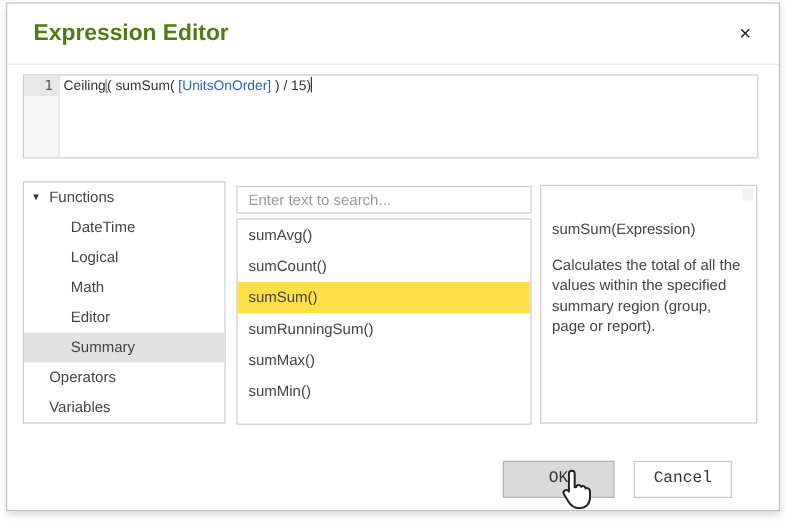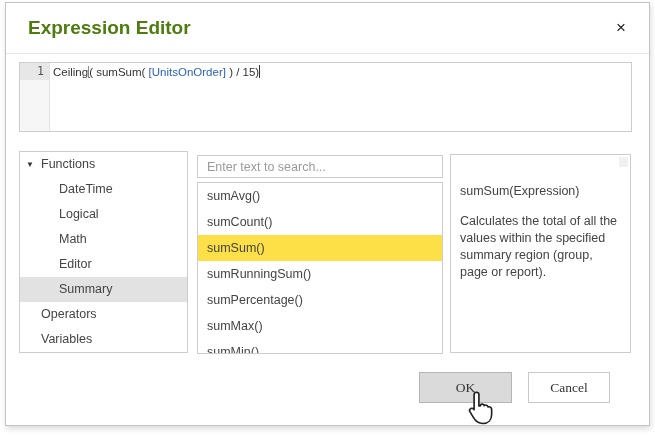--- a/index.html
+++ b/index.html
@@ -70,23 +70,23 @@
   .fn-item.selected{background:#fde047;}
   .desc-panel{
     position:absolute;left:444px;top:151px;width:181px;height:199px;box-sizing:border-box;
     border:1px solid #ccc;background:#fff;padding:9px 10px 0 9px;overflow:hidden;
   }
   .desc-signature{font-size:12.5px;color:#444;margin-top:20px;}
   .desc-text{margin-top:15px;font-size:12.5px;line-height:17px;color:#444;}
   .desc-thumb{position:absolute;top:2px;right:2px;width:9px;height:10px;background:#f1f1f1;}
   
   .btn{
-    position:absolute;top:369px;height:31px;box-sizing:border-box;line-height:29px;
+    position:absolute;top:381px;height:31px;box-sizing:border-box;line-height:29px;
     text-align:center;font-size:13.5px;color:#333;cursor:pointer;
-    font-family:Liberation Serif, serif;
+    font-family:Liberation Mono, monospace;
   }
   .btn-ok{left:413px;width:93px;background:#dadada;border:1px solid #b5b5b5;}
   .btn-cancel{left:522px;width:82px;background:#fff;border:1px solid #c9c9c9;}
   .cursor-hand{position:absolute;left:463px;top:390px;width:36px;height:36px;z-index:10;pointer-events:none;}
 </style>
 </head>
 <body>
 
 <div class="dialog">
 
@@ -131,21 +131,20 @@
 
   <div class="search-box">
     <input type="text" placeholder="Enter text to search..." style="">
   </div>
 
   <div class="fn-list">
     <div class="fn-item">sumAvg()</div>
     <div class="fn-item">sumCount()</div>
     <div class="fn-item selected">sumSum()</div>
     <div class="fn-item">sumRunningSum()</div>
-    <div class="fn-item">sumPercentage()</div>
     <div class="fn-item">sumMax()</div>
     <div class="fn-item">sumMin()</div>
   </div>
 
   <div class="desc-panel">
     <div class="desc-thumb"></div>
     <div class="desc-signature">sumSum(Expression)</div>
     <div class="desc-text">Calculates the total of all the values within the specified summary region (group, page or report).</div>
   </div>
 

